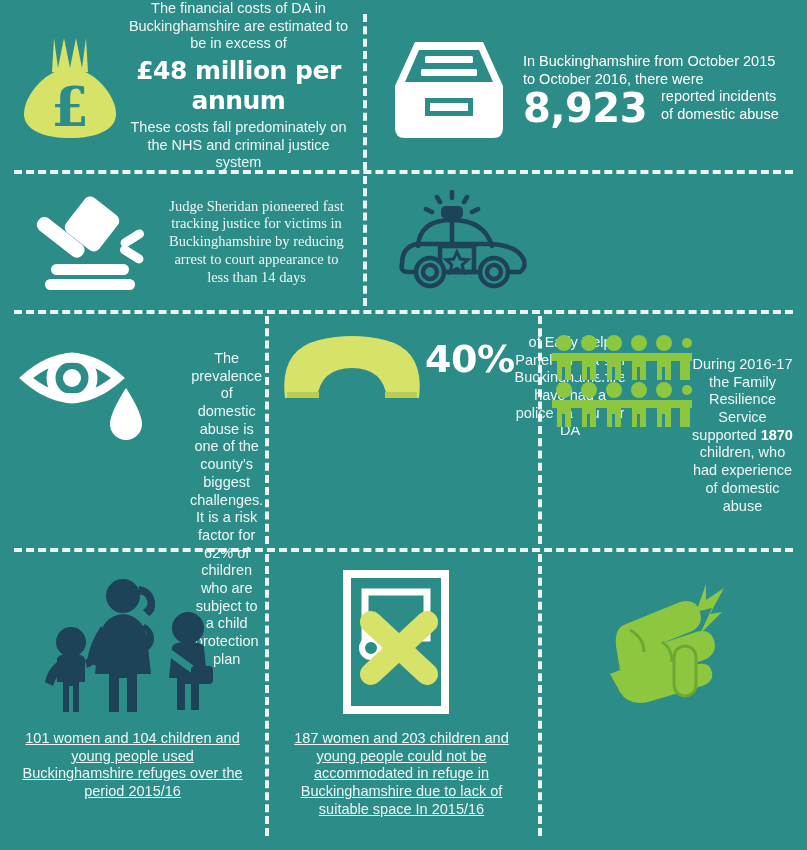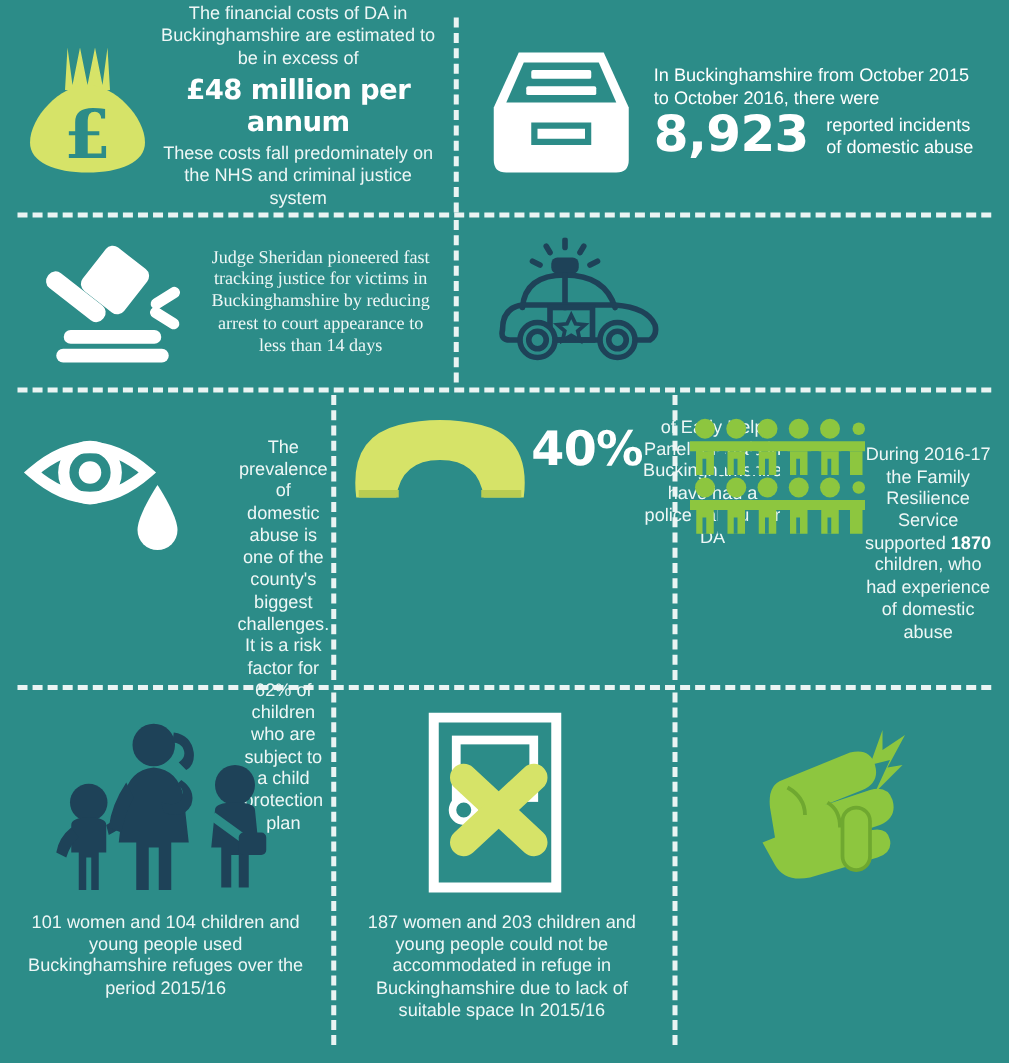--- a/index.html
+++ b/index.html
@@ -63,31 +63,31 @@
     justify-content: center;
   }
 
   
   #p-money { left: 0; top: 0; width: 363px; height: 172px; }
   #p-money .inner {
     display: flex; align-items: center; height: 100%;
     padding: 0 12px 0 14px; box-sizing: border-box;
   }
   #p-money .txt { flex: 1; text-align: center; }
-  #money-amount { font-size: 22px; line-height: 1.18; margin: 3px 0 4px; }
+  #money-amount { font-size: 25px; line-height: 1.18; margin: 3px 0 4px; }
 
   
   #p-box { left: 363px; top: 0; width: 444px; height: 172px; }
   #p-box .inner {
     display: flex; align-items: center; height: 100%;
     padding: 8px 16px 0 28px; box-sizing: border-box;
   }
   #p-box .txt { flex: 1; padding-left: 16px; text-align: left; }
   #p-box .lead { font-size: 14.5px; line-height: 1.25; }
-  .numline { display: flex; align-items: flex-end; margin-top: 0; }
+  .numline { display: flex; align-items: flex-start; margin-top: 0; }
   #box-number { font-size: 40px; line-height: 1; }
   .numline .after { margin-left: 14px; font-size: 14.5px; line-height: 1.22; text-align: left; }
 
   
   #p-gavel { left: 0; top: 172px; width: 363px; height: 140px; }
   #p-gavel .inner {
     display: flex; align-items: center; height: 100%;
     padding: 0 14px 0 14px; box-sizing: border-box;
   }
   #p-gavel .txt { flex: 1; font-family: Liberation Serif, serif; }
@@ -115,21 +115,21 @@
   
   #p-family { left: 0;     top: 550px; width: 265px; height: 300px; }
   #p-door   { left: 265px; top: 550px; width: 273px; height: 300px; }
   #p-fist   { left: 538px; top: 550px; width: 269px; height: 300px; }
   .row4 .inner {
     height: 100%; box-sizing: border-box;
     display: flex; flex-direction: column;
     align-items: center; justify-content: flex-start;
     padding: 20px 14px 10px;
   }
-  .row4 .panel-text { margin-top: 14px; }
+  .row4 .panel-text { margin-top: 14px; text-decoration: underline; }
 </style>
 </head>
 <body>
 
 <div id="sheet">
 
   <div class="hdiv" style="top:170px;"></div>
   <div class="hdiv" style="top:310px;"></div>
   <div class="hdiv" style="top:548px;"></div>
 

